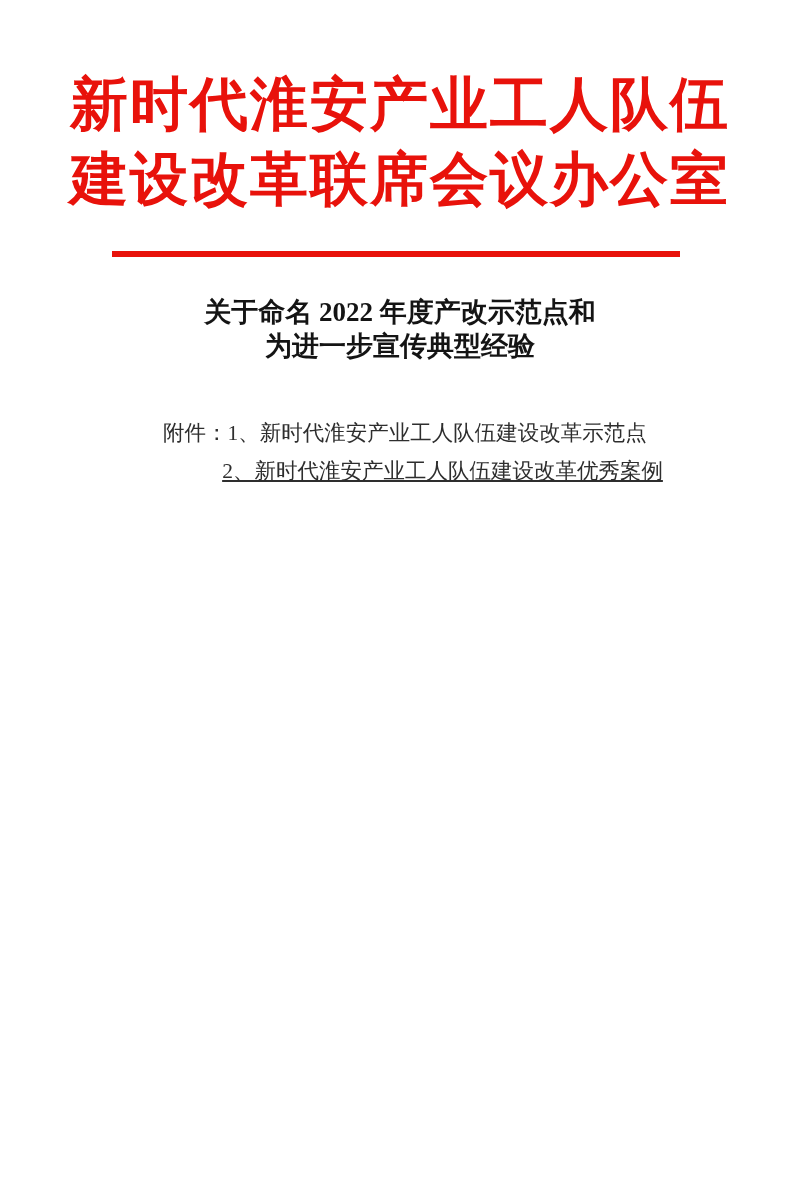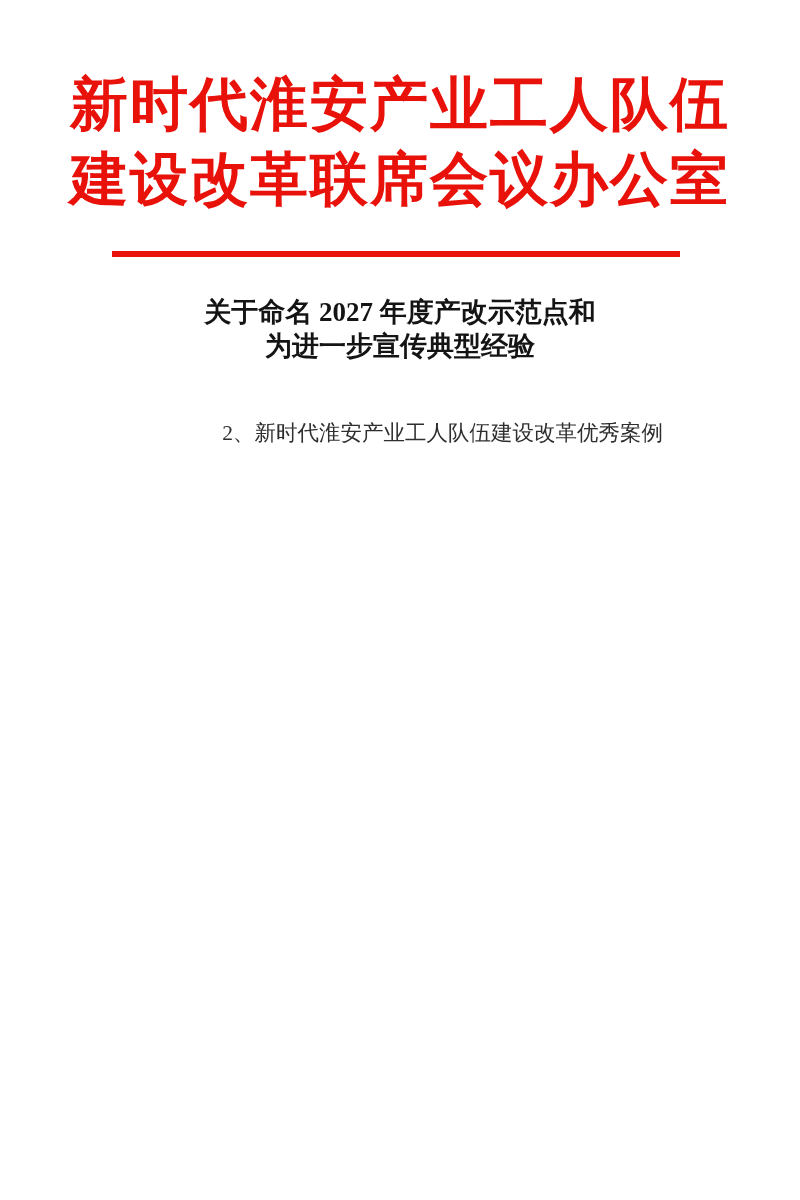--- a/index.html
+++ b/index.html
@@ -42,21 +42,21 @@
     font-size:21.5px;
     line-height:37.5px;
     text-align:justify;
     text-justify:inter-ideograph;
     color:#2e2e2e;
   }
   .body-text p{margin:0;}
   .body-text p.indent{text-indent:2em;}
   .attachments{margin-top:7px;}
   .attachments .att-line1{text-indent:2em;}
-  .attachments .att-line2{margin:0;padding-left:4.75em;text-indent:0;}
+  .attachments .att-line2{margin:0;padding-left:4.75em;text-indent:0;text-decoration:underline;}
   
   .signature{
     position:absolute;top:1048px;left:418px;width:240px;
     text-align:center;
     font-size:21.5px;
     line-height:35.5px;
     color:#2e2e2e;
     white-space:nowrap;
   }
   
@@ -75,27 +75,28 @@
 <div id="page">
 
   <div class="letterhead">
     <div>新时代淮安产业工人队伍</div>
     <div>建设改革联席会议办公室</div>
   </div>
 
   <div class="red-rule"></div>
 
   <div class="doc-title">
-    <div>关于命名 2027 年度产改示范点和</div>
+    <div>关于命名 2022 年度产改示范点和</div>
     <div>为进一步宣传典型经验</div>
   </div>
 
   <div class="body-text">
 
     <div class="attachments">
+      <p class="att-line1"><span>附件：</span><span>1、新时代淮安产业工人队伍建设改革示范点</span></p>
       <p class="att-line2"><span>2、新时代淮安产业工人队伍建设改革优秀案例</span></p>
     </div>
   </div>
 
   <div class="signature">
     <div>新时代淮安产业工人队伍</div>
     <div>建设改革联席会议办公室</div>
     <div>2023 年 2 月 27 日</div>
   </div>
 

